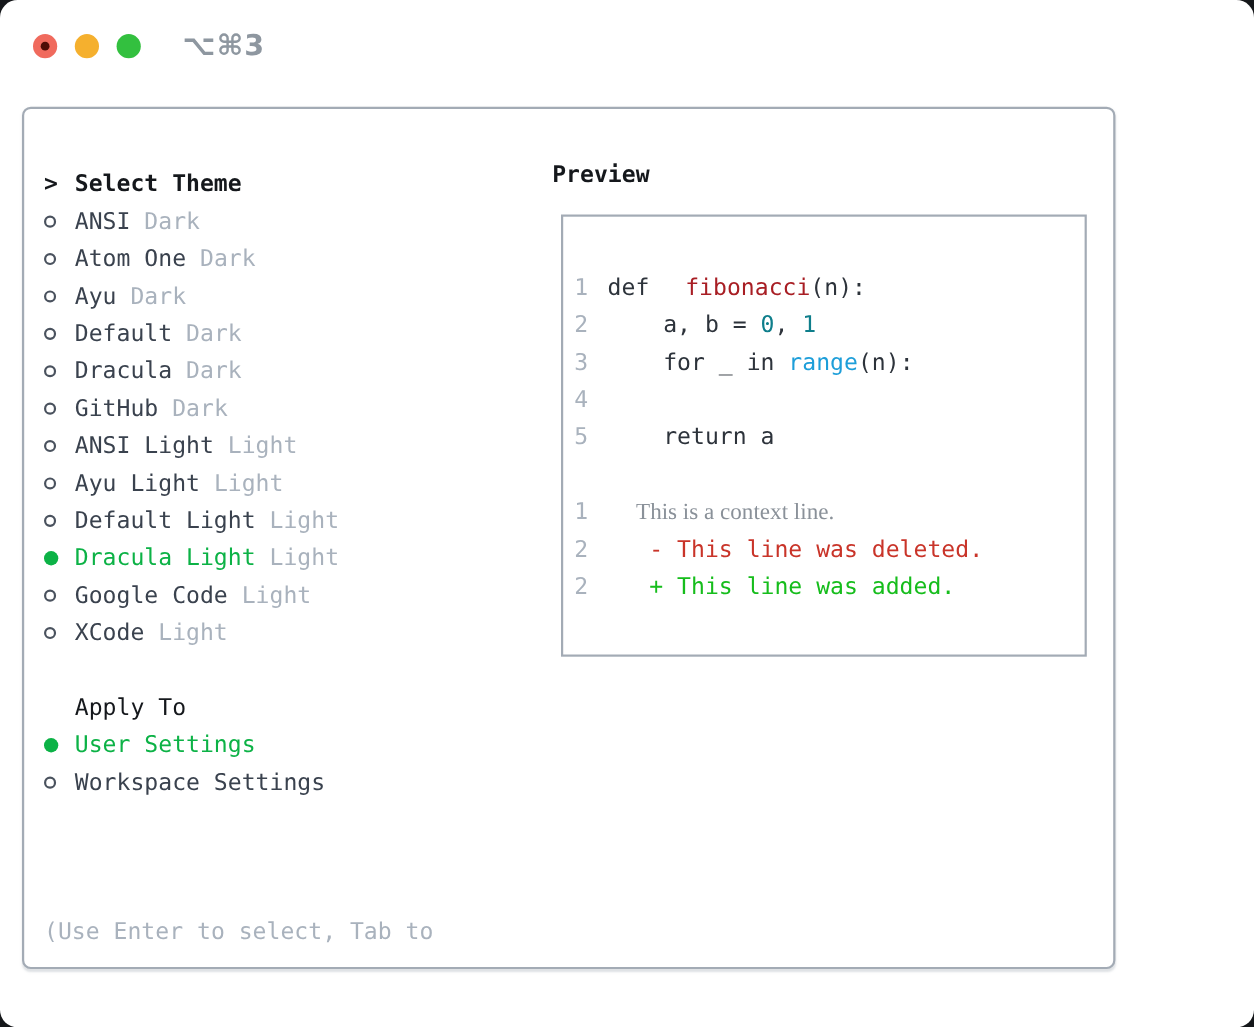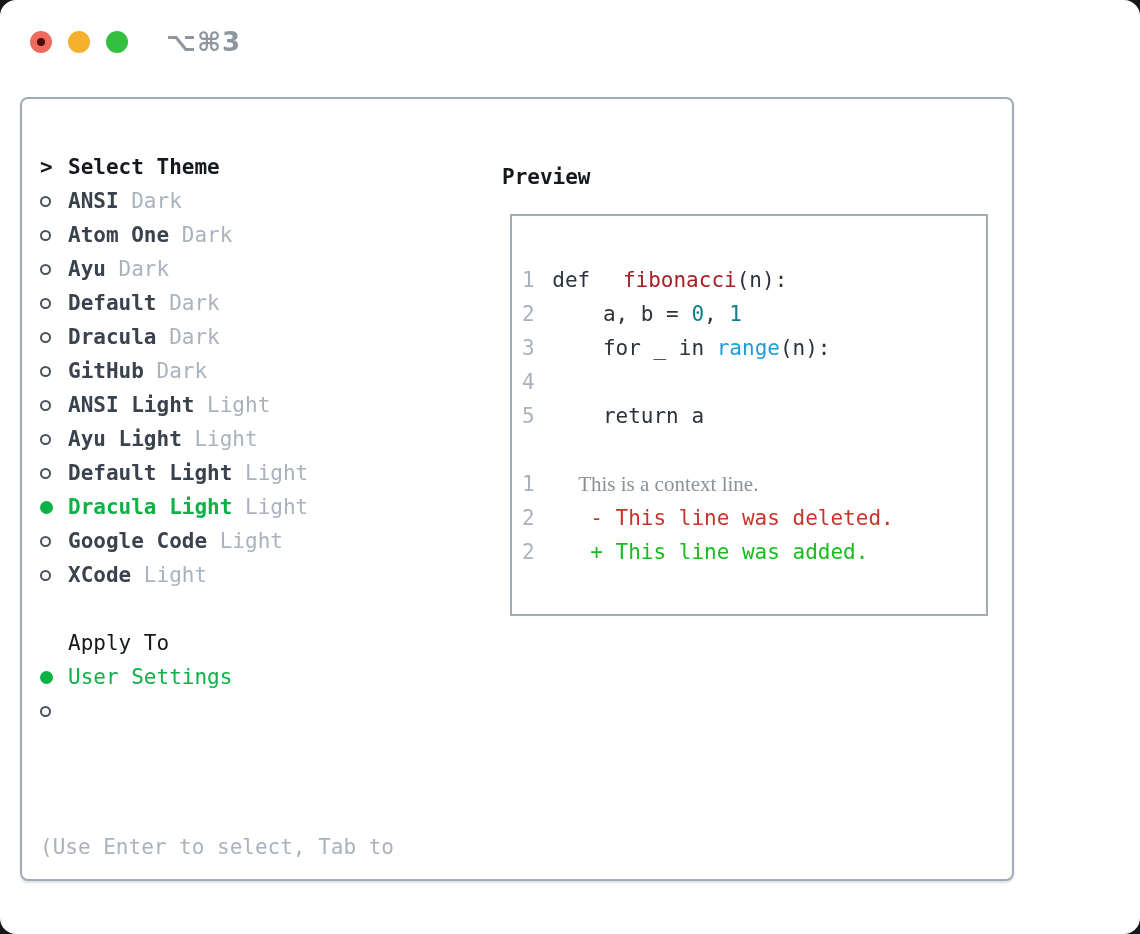--- a/index.html
+++ b/index.html
@@ -26,29 +26,29 @@
     box-shadow:0 2px 2px rgba(160,168,178,.35);
   }
   .row{height:34px;display:flex;align-items:center;font-size:21px;color:var(--item_text);white-space:pre;}
   .gutter{width:28px;flex:0 0 28px;display:flex;align-items:center;}
   .h{font-weight:bold;color:var(--header_text);}
   .cursor{font-weight:bold;color:var(--header_text);font-size:21px;}
   
   .left-col{position:absolute;left:18px;top:51px;width:450px;}
   .bullet{width:11px;height:11px;border-radius:50%;border:2px solid #4a525e;box-sizing:border-box;display:inline-block;}
   .bullet.sel{width:13px;height:13px;border:none;background:var(--ui_green);}
-  .theme-name{color:var(--item_text);font-weight:bold;}
+  .theme-name{color:var(--item_text);}
   .theme-name.sel{color:var(--ui_green);}
   .variant{color:var(--muted);text-align:center;}
   .apply-section{margin-top:34px;}
   .opt-name{color:var(--item_text);}
   .opt-name.sel{color:var(--ui_green);}
   .hint{margin-top:34px;color:var(--muted);font-size:21px;line-height:34px;white-space:pre;}
   
-  .right-col{position:absolute;left:480px;top:61px;width:500px;}
+  .right-col{position:absolute;left:480px;top:42px;width:500px;}
   .preview-box{
     position:absolute;left:8px;top:54px;width:478px;height:402px;
     border:2px solid var(--border);box-sizing:border-box;background:#fff;
     padding-top:47px;padding-left:10px;overflow:hidden;
   }
   .code-row{height:34px;display:flex;align-items:center;font-size:21px;white-space:pre;}
   .lnum{width:2ch;flex:0 0 auto;color:var(--muted);margin-right:0.4ch;}
   .tok-fg{color:var(--code_fg);}
   .tok-func{color:var(--func_red);margin-left:20px;}
   .tok-num{color:var(--number_teal);}
@@ -94,21 +94,21 @@
           <div class="row"><span class="gutter"><span class="bullet"></span></span><span class="theme-name">XCode </span><span class="variant">Light</span></div>
         </div>
 
       <div class="apply-section">
         <div class="row">
           <span class="gutter"></span>
           <span style="color:var(--header_text);">Apply To</span>
         </div>
         <div id="applyList">
             <div class="row"><span class="gutter"><span class="bullet sel"></span></span><span class="opt-name sel">User Settings</span></div>
-            <div class="row"><span class="gutter"><span class="bullet"></span></span></div>
+            <div class="row"><span class="gutter"><span class="bullet"></span></span><span class="opt-name">Workspace Settings</span></div>
           </div>
       </div>
 
       <div class="hint">
         <div>(Use Enter to select, Tab to</div>
         <div>change focus)</div>
       </div>
     </div>
 
     <div class="right-col">

